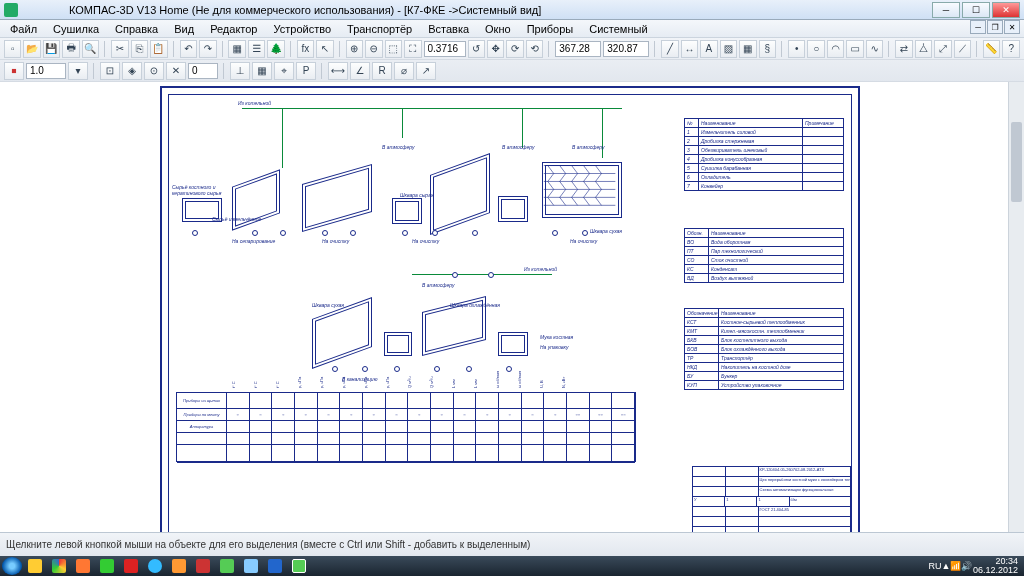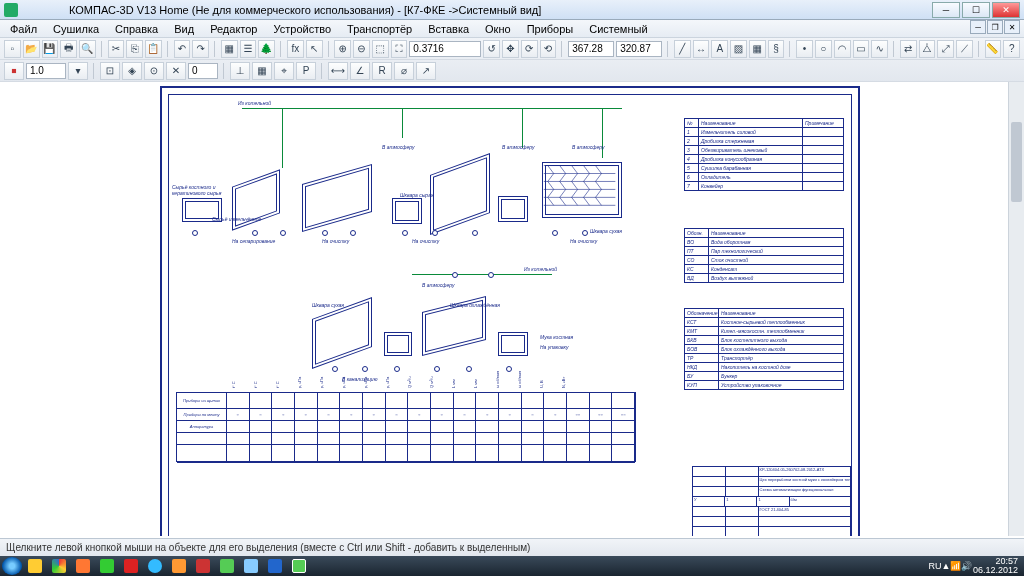--- a/index.html
+++ b/index.html
@@ -34,21 +34,21 @@
   .tbl .c { border-right:1px solid #1a2a8a; padding:1px 2px; overflow:hidden; white-space:nowrap; font-style:italic; }
   .tbl .c:last-child { border-right:none; }
   .titleblock { position:absolute; right:6px; bottom:6px; width:160px; height:72px; border:1px solid #1a2a8a; }
   .titleblock .r { display:flex; border-bottom:1px solid #1a2a8a; height:10px; }
   .titleblock .c { border-right:1px solid #1a2a8a; flex:1; font-size:4px; color:#1a2a8a; padding:0 1px; overflow:hidden; white-space:nowrap; }
   .bottom-table { position:absolute; left:14px; bottom:82px; width:460px; height:70px; border:1px solid #1a2a8a; }
   .bottom-table .grid { display:grid; grid-template-columns: 50px repeat(18, 1fr); grid-template-rows: 16px 12px 12px 12px 18px; height:100%; }
   .bottom-table .cell { border-right:1px solid #1a2a8a; border-bottom:1px solid #1a2a8a; font-size:4px; color:#1a2a8a; display:flex; align-items:center; justify-content:center; overflow:hidden; }
   .bottom-table .hdr { font-style:italic; }
   .col-lbl { position:absolute; font-size:4px; color:#1a2a8a; transform:rotate(-90deg); transform-origin:left bottom; white-space:nowrap; }
-  .statusbar { position:absolute; bottom:20px; left:0; right:0; height:18px; background:linear-gradient(#f1f4f8,#e2e7ee); border-top:1px solid #bcc7d3; display:flex; align-items:center; padding:0 6px; font-size:10px; color:#333; }
+  .statusbar { position:absolute; bottom:20px; left:0; right:0; height:24px; background:linear-gradient(#f1f4f8,#e2e7ee); border-top:1px solid #bcc7d3; display:flex; align-items:center; padding:0 6px; font-size:10px; color:#333; }
   .taskbar { position:absolute; bottom:0; left:0; right:0; height:20px; background:linear-gradient(#3a4a5a,#1a2530); display:flex; align-items:center; padding:0 2px; gap:2px; }
   .startbtn { width:20px; height:18px; border-radius:50%; background:radial-gradient(circle,#7cf 20%,#05a 70%); cursor:pointer; }
   .taskicon { width:22px; height:18px; display:flex; align-items:center; justify-content:center; cursor:pointer; }
   .taskicon .ic { width:14px; height:14px; border-radius:2px; }
   .tray { margin-left:auto; display:flex; align-items:center; color:#fff; font-size:9px; padding-right:4px; }
   .scrollbar-v { position:absolute; right:0; top:82px; bottom:40px; width:16px; background:#e8ecf0; border-left:1px solid #ccd3db; }
   .scrollbar-v .thumb { position:absolute; left:2px; right:2px; top:40px; height:80px; background:#c0c8d2; border-radius:2px; }
   .mdi-btns { position:absolute; right:4px; top:20px; display:flex; gap:1px; }
   .mdi-btns .b { width:16px;height:14px;border:1px solid #9ab;background:#e8f0fa;font-size:8px;display:flex;align-items:center;justify-content:center;cursor:pointer; }
   svg.diag { position:absolute; inset:0; }
@@ -105,21 +105,21 @@
     <div class="tbtn">☰</div>
     <div class="tbtn">🌲</div>
     <div class="sep"></div>
     <div class="tbtn">fx</div>
     <div class="tbtn">↖</div>
     <div class="sep"></div>
     <div class="tbtn">⊕</div>
     <div class="tbtn">⊖</div>
     <div class="tbtn">⬚</div>
     <div class="tbtn">⛶</div>
-    <input class="tbinput" style="width: 72px;" value="0.3716">
+    <input class="tbinput" style="width: 42px;" value="0.3716">
     <div class="tbtn">↺</div>
     <div class="tbtn">✥</div>
     <div class="tbtn">⟳</div>
     <div class="tbtn">⟲</div>
     <div class="sep"></div>
     <input class="tbinput" style="width: 46px;" value="367.28">
     <input class="tbinput" style="width: 46px;" value="320.87">
     <div class="sep"></div>
     <div class="tbtn">╱</div>
     <div class="tbtn">↔</div>
@@ -560,17 +560,17 @@
     </div>
   <div class="taskicon">
       <div class="ic" style="background:#5c5;border:1px solid #fff"></div>
     </div>
   <div class="tray">
     <span>RU</span>
     <span>▲</span>
     <span>📶</span>
     <span>🔊</span>
     <div style="text-align:right;line-height:9px">
-      <div>20:57</div>
+      <div>20:34</div>
       <div>06.12.2012</div>
     </div>
   </div>
 </div>
 
 </body></html>

